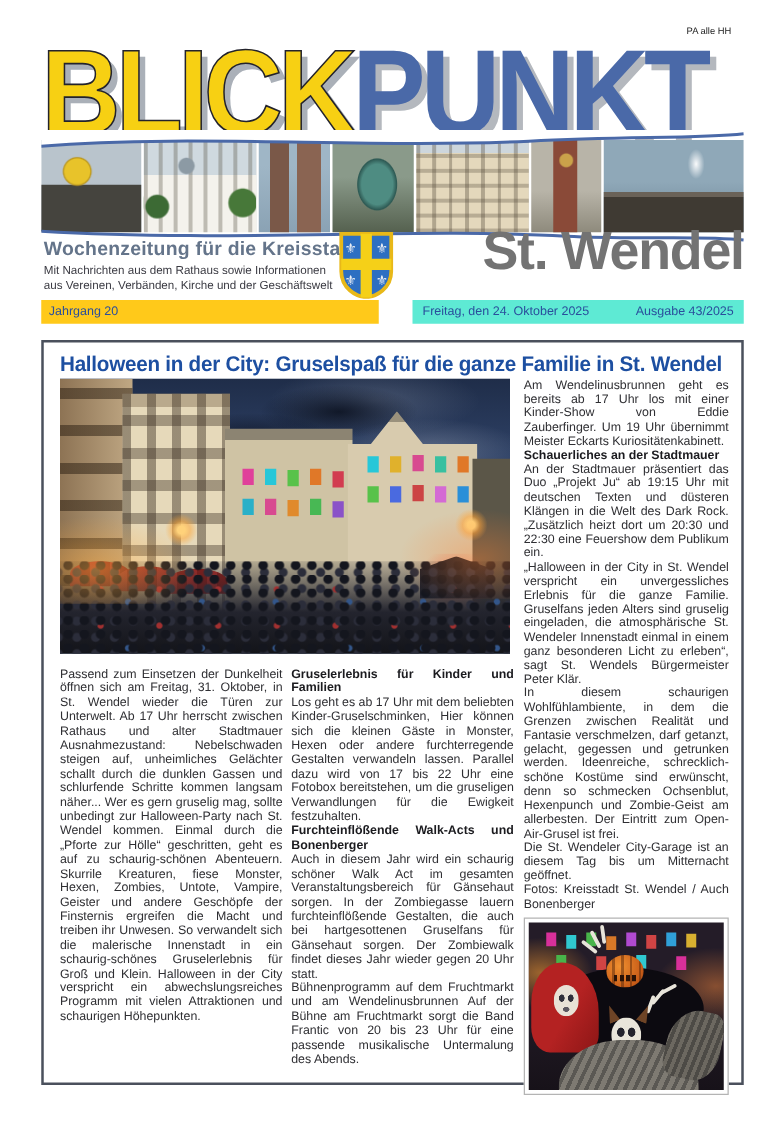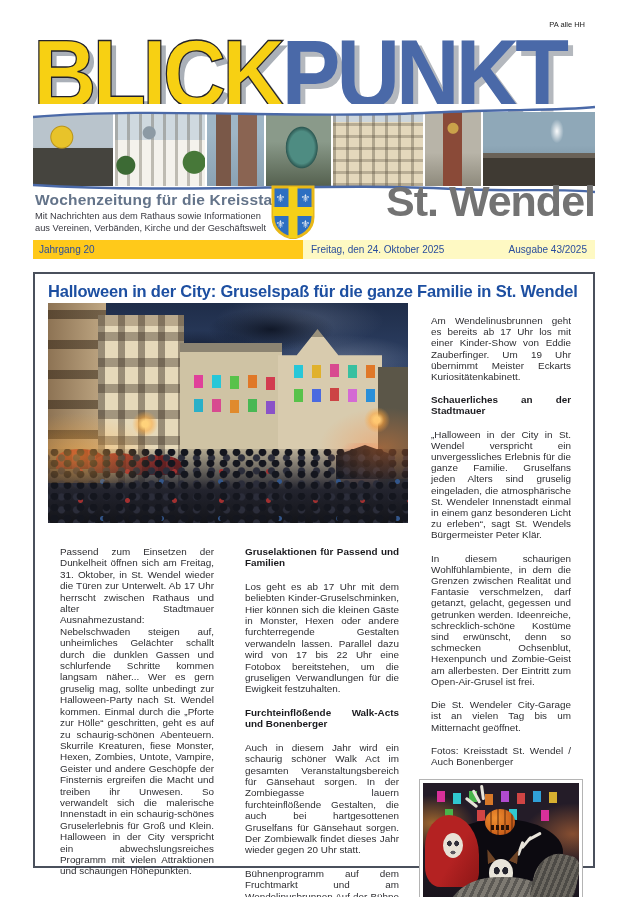--- a/index.html
+++ b/index.html
@@ -58,31 +58,31 @@
   .subline { position:absolute; left:2px; font-size:9.3px; color:#3a3a42; }
   .subline1 { top:22px; } .subline2 { top:34px; }
   .crest { position:absolute; left:238px; top:-4px; width:44px; height:54px; }
   .cityblock { position:absolute; right:0; top:-10px; text-align:right; color:#737373; }
   .cityname { font-size:43px; font-weight:bold; letter-spacing:-1px; line-height:1.05; }
   .citysuffix { font-size:13.5px; font-weight:bold; margin-top:-3px; }
 
   
   .issuebar { position:absolute; top:240px; left:33px; width:562px; height:19px; display:flex; font-size:10px; color:#2a4e9c; }
   .issue-left { width:270px; background:#ffc91a; padding:4px 1px 0 6px; }
-  .issue-right { flex:1; background:#fef9c3; padding:4px 8px 0 8px; display:flex; justify-content:space-between; }
+  .issue-right { flex:1; background:#5eead4; padding:4px 8px 0 8px; display:flex; justify-content:space-between;margin-left:27px; }
 
   
   .article { position:absolute; top:272px; left:33px; width:562px; height:596px;
              border:2px solid #4a505c; background:#fff; }
   .headline { position:absolute; top:8px; left:13px; width:535px; font-size:17px; font-weight:bold;
               color:#1d4fa1; letter-spacing:-.2px; transform:scaleX(.97); transform-origin:left; white-space:nowrap; }
 
   .col { position:absolute; font-size:9.9px; line-height:11.4px; color:#2e2e32; text-align:justify;
          hyphens:auto; -webkit-hyphens:auto; }
-  .col p { margin:12px; }
+  .col p { margin:0; }
   .col .bh { font-weight:bold; color:#1b1b1f; }
   .col-left { left:13px; top:260px; width:178px; }
   .col-mid  { left:198px; top:260px; width:178px; }
   .col-right{ left:384px; top:29px; width:164px; line-height:11.2px; }
 
   
   .photo-main { position:absolute; left:13px; top:29px; width:360px; height:220px; overflow:hidden; background:#2a3a58; }
   .sky { position:absolute; inset:0; background:
          radial-gradient(90px 30px at 62% 12%, rgba(10,16,30,.85), transparent 70%),
          radial-gradient(110px 36px at 82% 26%, rgba(205,210,220,.28), transparent 70%),
@@ -249,23 +249,24 @@
       <div class="tentglow"></div>
       <div class="tent"></div>
       <div class="crowd"></div>
       <div class="glowL"></div>
       <div class="glowR"></div>
     </div>
 
     <div class="col col-right">
       <p>Am Wendelinusbrunnen geht es bereits ab 17 Uhr los mit einer Kinder-Show von Eddie Zauberfinger. Um 19 Uhr übernimmt Meister Eckarts Kuriositätenkabinett.</p>
       <p class="bh">Schauerliches an der Stadtmauer</p>
+      <p>An der Stadtmauer präsentiert das Duo „Projekt Ju“ ab 19:15 Uhr mit deutschen Texten und düsteren Klängen in die Welt des Dark Rock. „Zusätzlich heizt dort um 20:30 und 22:30 eine Feuershow dem Publikum ein.</p>
       <p>„Halloween in der City in St. Wendel verspricht ein unvergessliches Erlebnis für die ganze Familie. Gruselfans jeden Alters sind gruselig eingeladen, die atmosphärische St. Wendeler Innenstadt einmal in einem ganz besonderen Licht zu erleben“, sagt St. Wendels Bürgermeister Peter Klär.</p>
       <p>In diesem schaurigen Wohlfühlambiente, in dem die Grenzen zwischen Realität und Fantasie verschmelzen, darf getanzt, gelacht, gegessen und getrunken werden. Ideenreiche, schrecklich-schöne Kostüme sind erwünscht, denn so schmecken Ochsenblut, Hexenpunch und Zombie-Geist am allerbesten. Der Eintritt zum Open-Air-Grusel ist frei.</p>
-      <p>Die St. Wendeler City-Garage ist an vielen Tag bis um Mitternacht geöffnet.</p>
+      <p>Die St. Wendeler City-Garage ist an diesem Tag bis um Mitternacht geöffnet.</p>
       <p class="credit">Fotos: Kreisstadt St. Wendel / Auch Bonenberger</p>
 
       <div class="photo-small">
         <div class="sp-art">
           <div class="sp-win"></div>
           <div class="sp-dark"></div>
           <div class="claw c1"></div>
           <div class="claw c2"></div>
           <div class="claw c3"></div>
           <div class="claw c4"></div>
@@ -282,21 +283,21 @@
           <div class="wing"></div>
         </div>
       </div>
     </div>
 
     <div class="col col-left">
       <p>Passend zum Einsetzen der Dunkelheit öffnen sich am Freitag, 31. Oktober, in St. Wendel wieder die Türen zur Unterwelt. Ab 17 Uhr herrscht zwischen Rathaus und alter Stadtmauer Ausnahmezustand: Nebelschwaden steigen auf, unheimliches Gelächter schallt durch die dunklen Gassen und schlurfende Schritte kommen langsam näher... Wer es gern gruselig mag, sollte unbedingt zur Halloween-Party nach St. Wendel kommen. Einmal durch die „Pforte zur Hölle“ geschritten, geht es auf zu schaurig-schönen Abenteuern. Skurrile Kreaturen, fiese Monster, Hexen, Zombies, Untote, Vampire, Geister und andere Geschöpfe der Finsternis ergreifen die Macht und treiben ihr Unwesen. So verwandelt sich die malerische Innenstadt in ein schaurig-schönes Gruselerlebnis für Groß und Klein. Halloween in der City verspricht ein abwechslungsreiches Programm mit vielen Attraktionen und schaurigen Höhepunkten.</p>
     </div>
 
     <div class="col col-mid">
-      <p class="bh">Gruselaktionen für Passend und Familien</p>
+      <p class="bh">Gruselerlebnis für Kinder und Familien</p>
       <p>Los geht es ab 17 Uhr mit dem beliebten Kinder-Gruselschminken, Hier können sich die kleinen Gäste in Monster, Hexen oder andere furchterregende Gestalten verwandeln lassen. Parallel dazu wird von 17 bis 22 Uhr eine Fotobox bereitstehen, um die gruseligen Verwandlungen für die Ewigkeit festzuhalten.</p>
       <p class="bh">Furchteinflößende Walk-Acts und Bonenberger</p>
       <p>Auch in diesem Jahr wird ein schaurig schöner Walk Act im gesamten Veranstaltungsbereich für Gänsehaut sorgen. In der Zombiegasse lauern furchteinflößende Gestalten, die auch bei hartgesottenen Gruselfans für Gänsehaut sorgen. Der Zombiewalk findet dieses Jahr wieder gegen 20 Uhr statt.</p>
       <p>Bühnenprogramm auf dem Fruchtmarkt und am Wendelinusbrunnen Auf der Bühne am Fruchtmarkt sorgt die Band Frantic von 20 bis 23 Uhr für eine passende musikalische Untermalung des Abends.</p>
     </div>
   </div>
 
 </div>
 
 </body></html>

